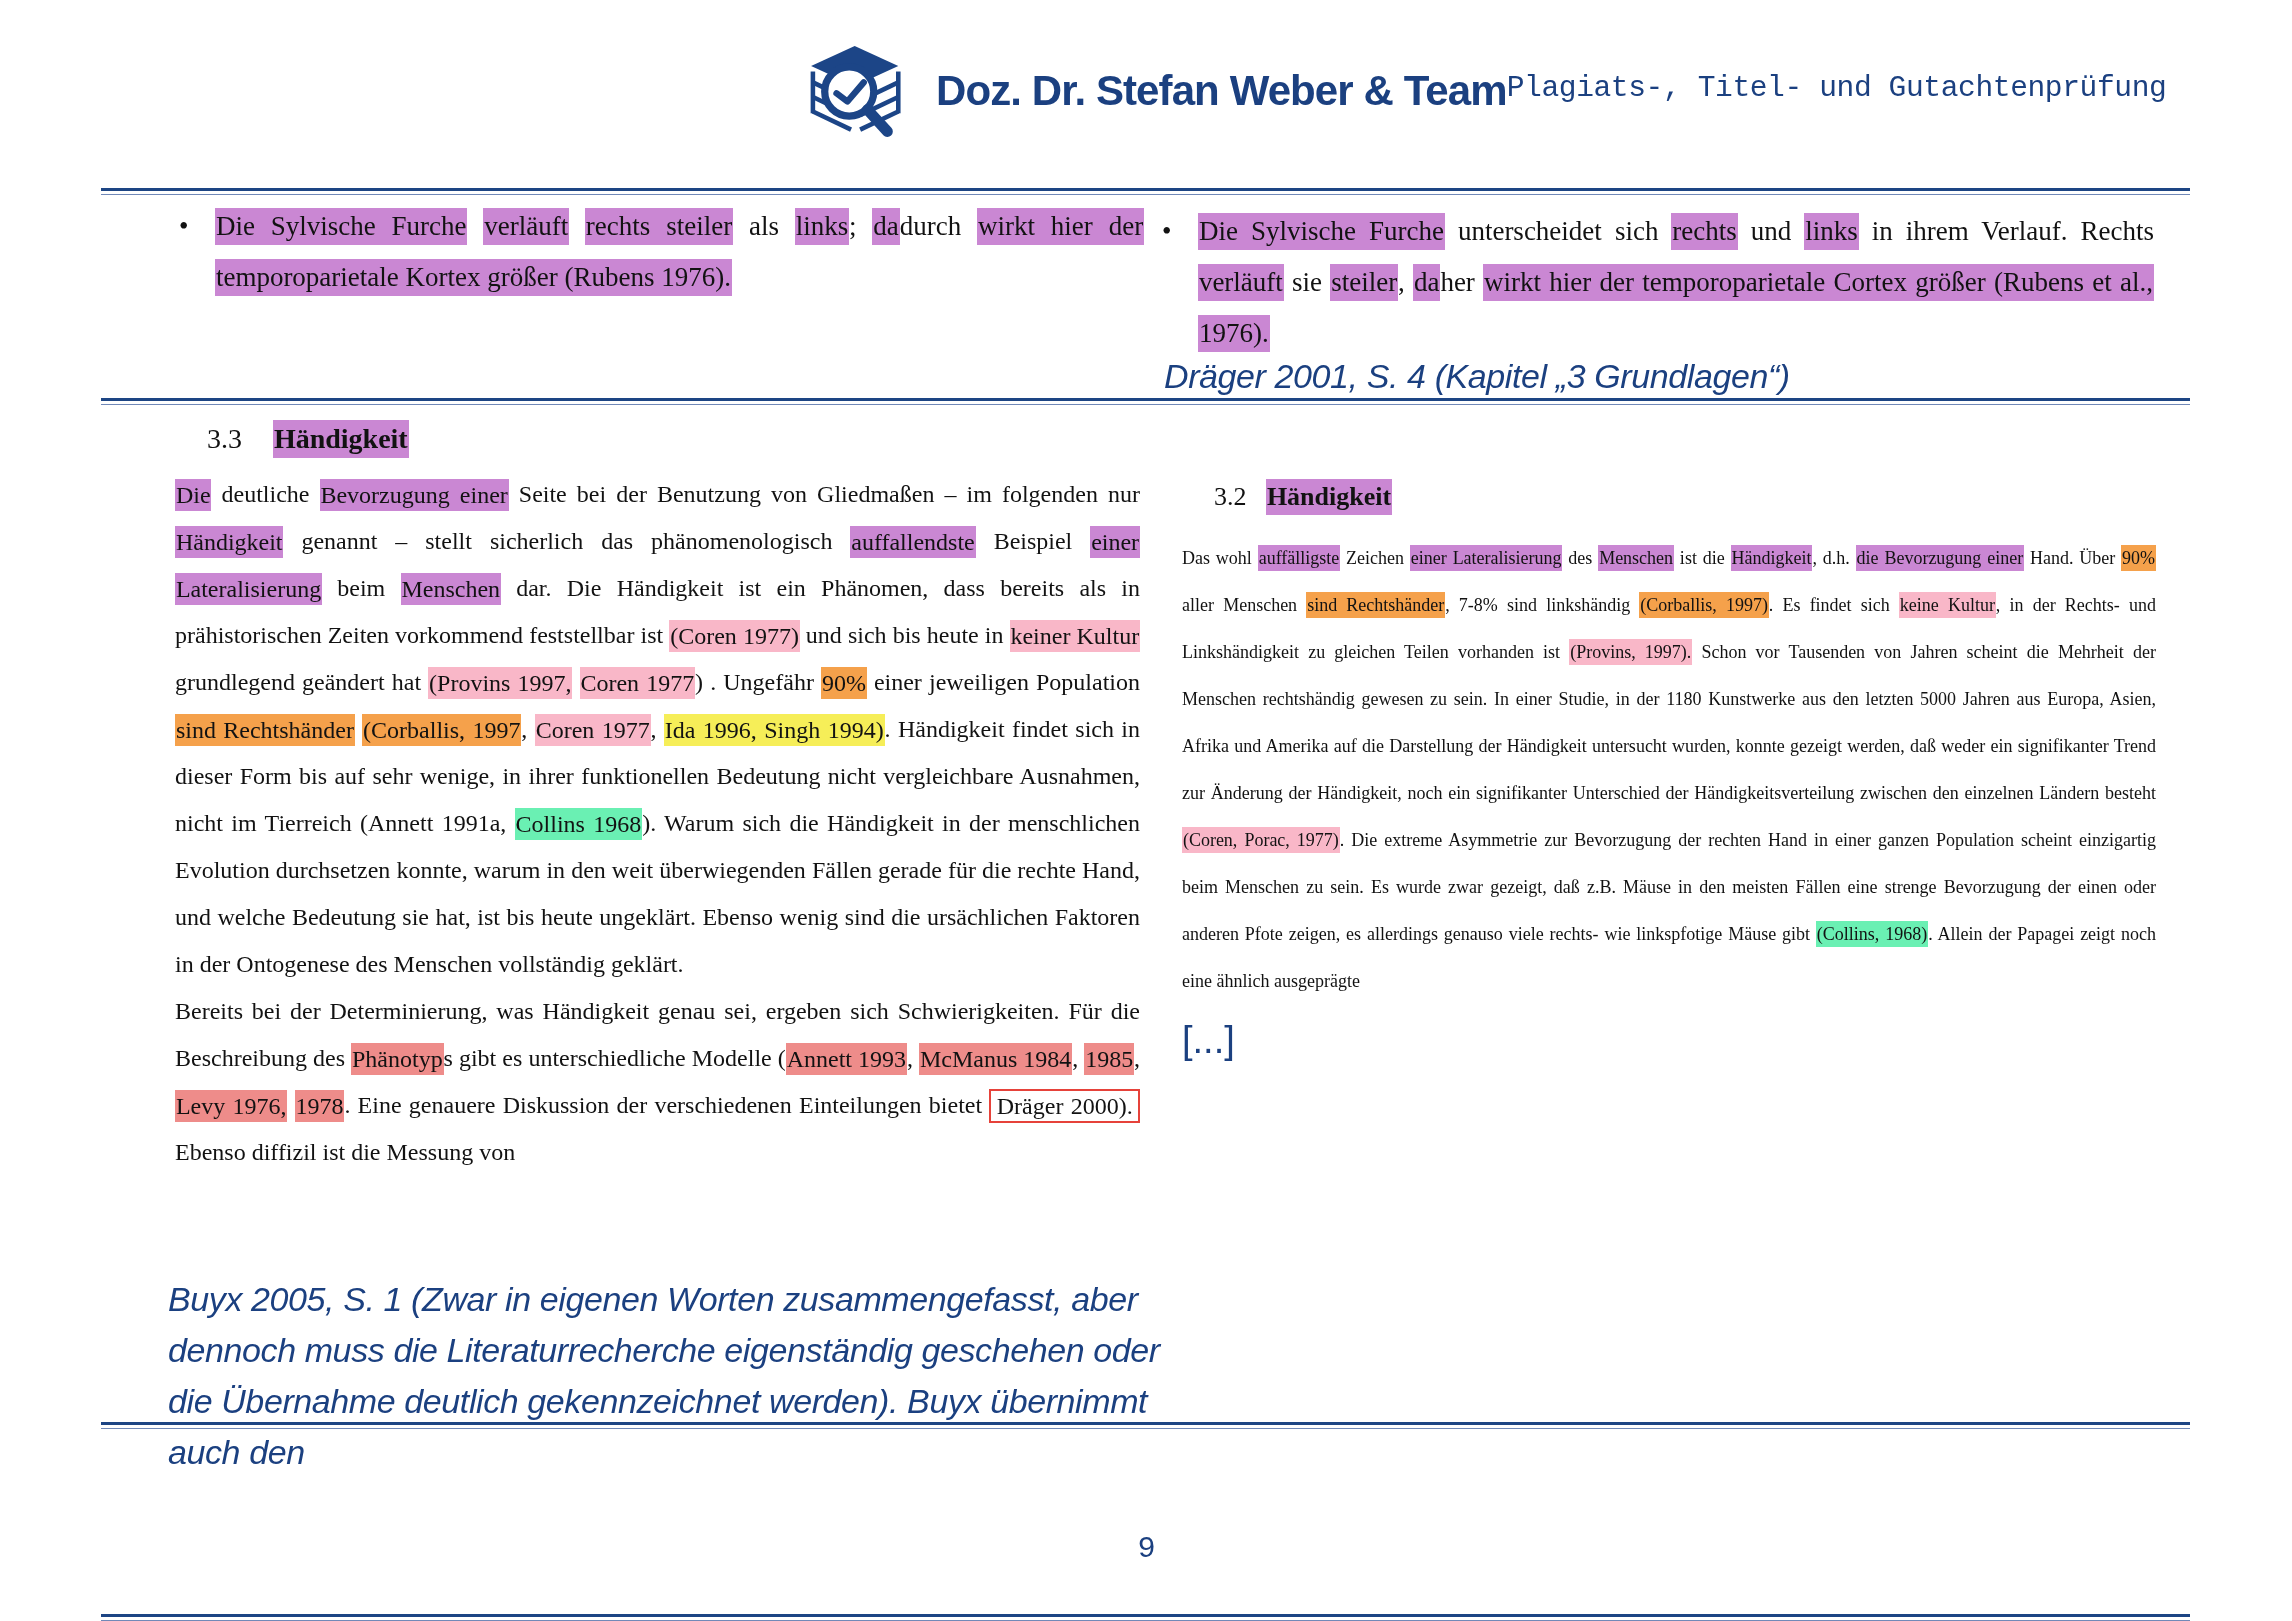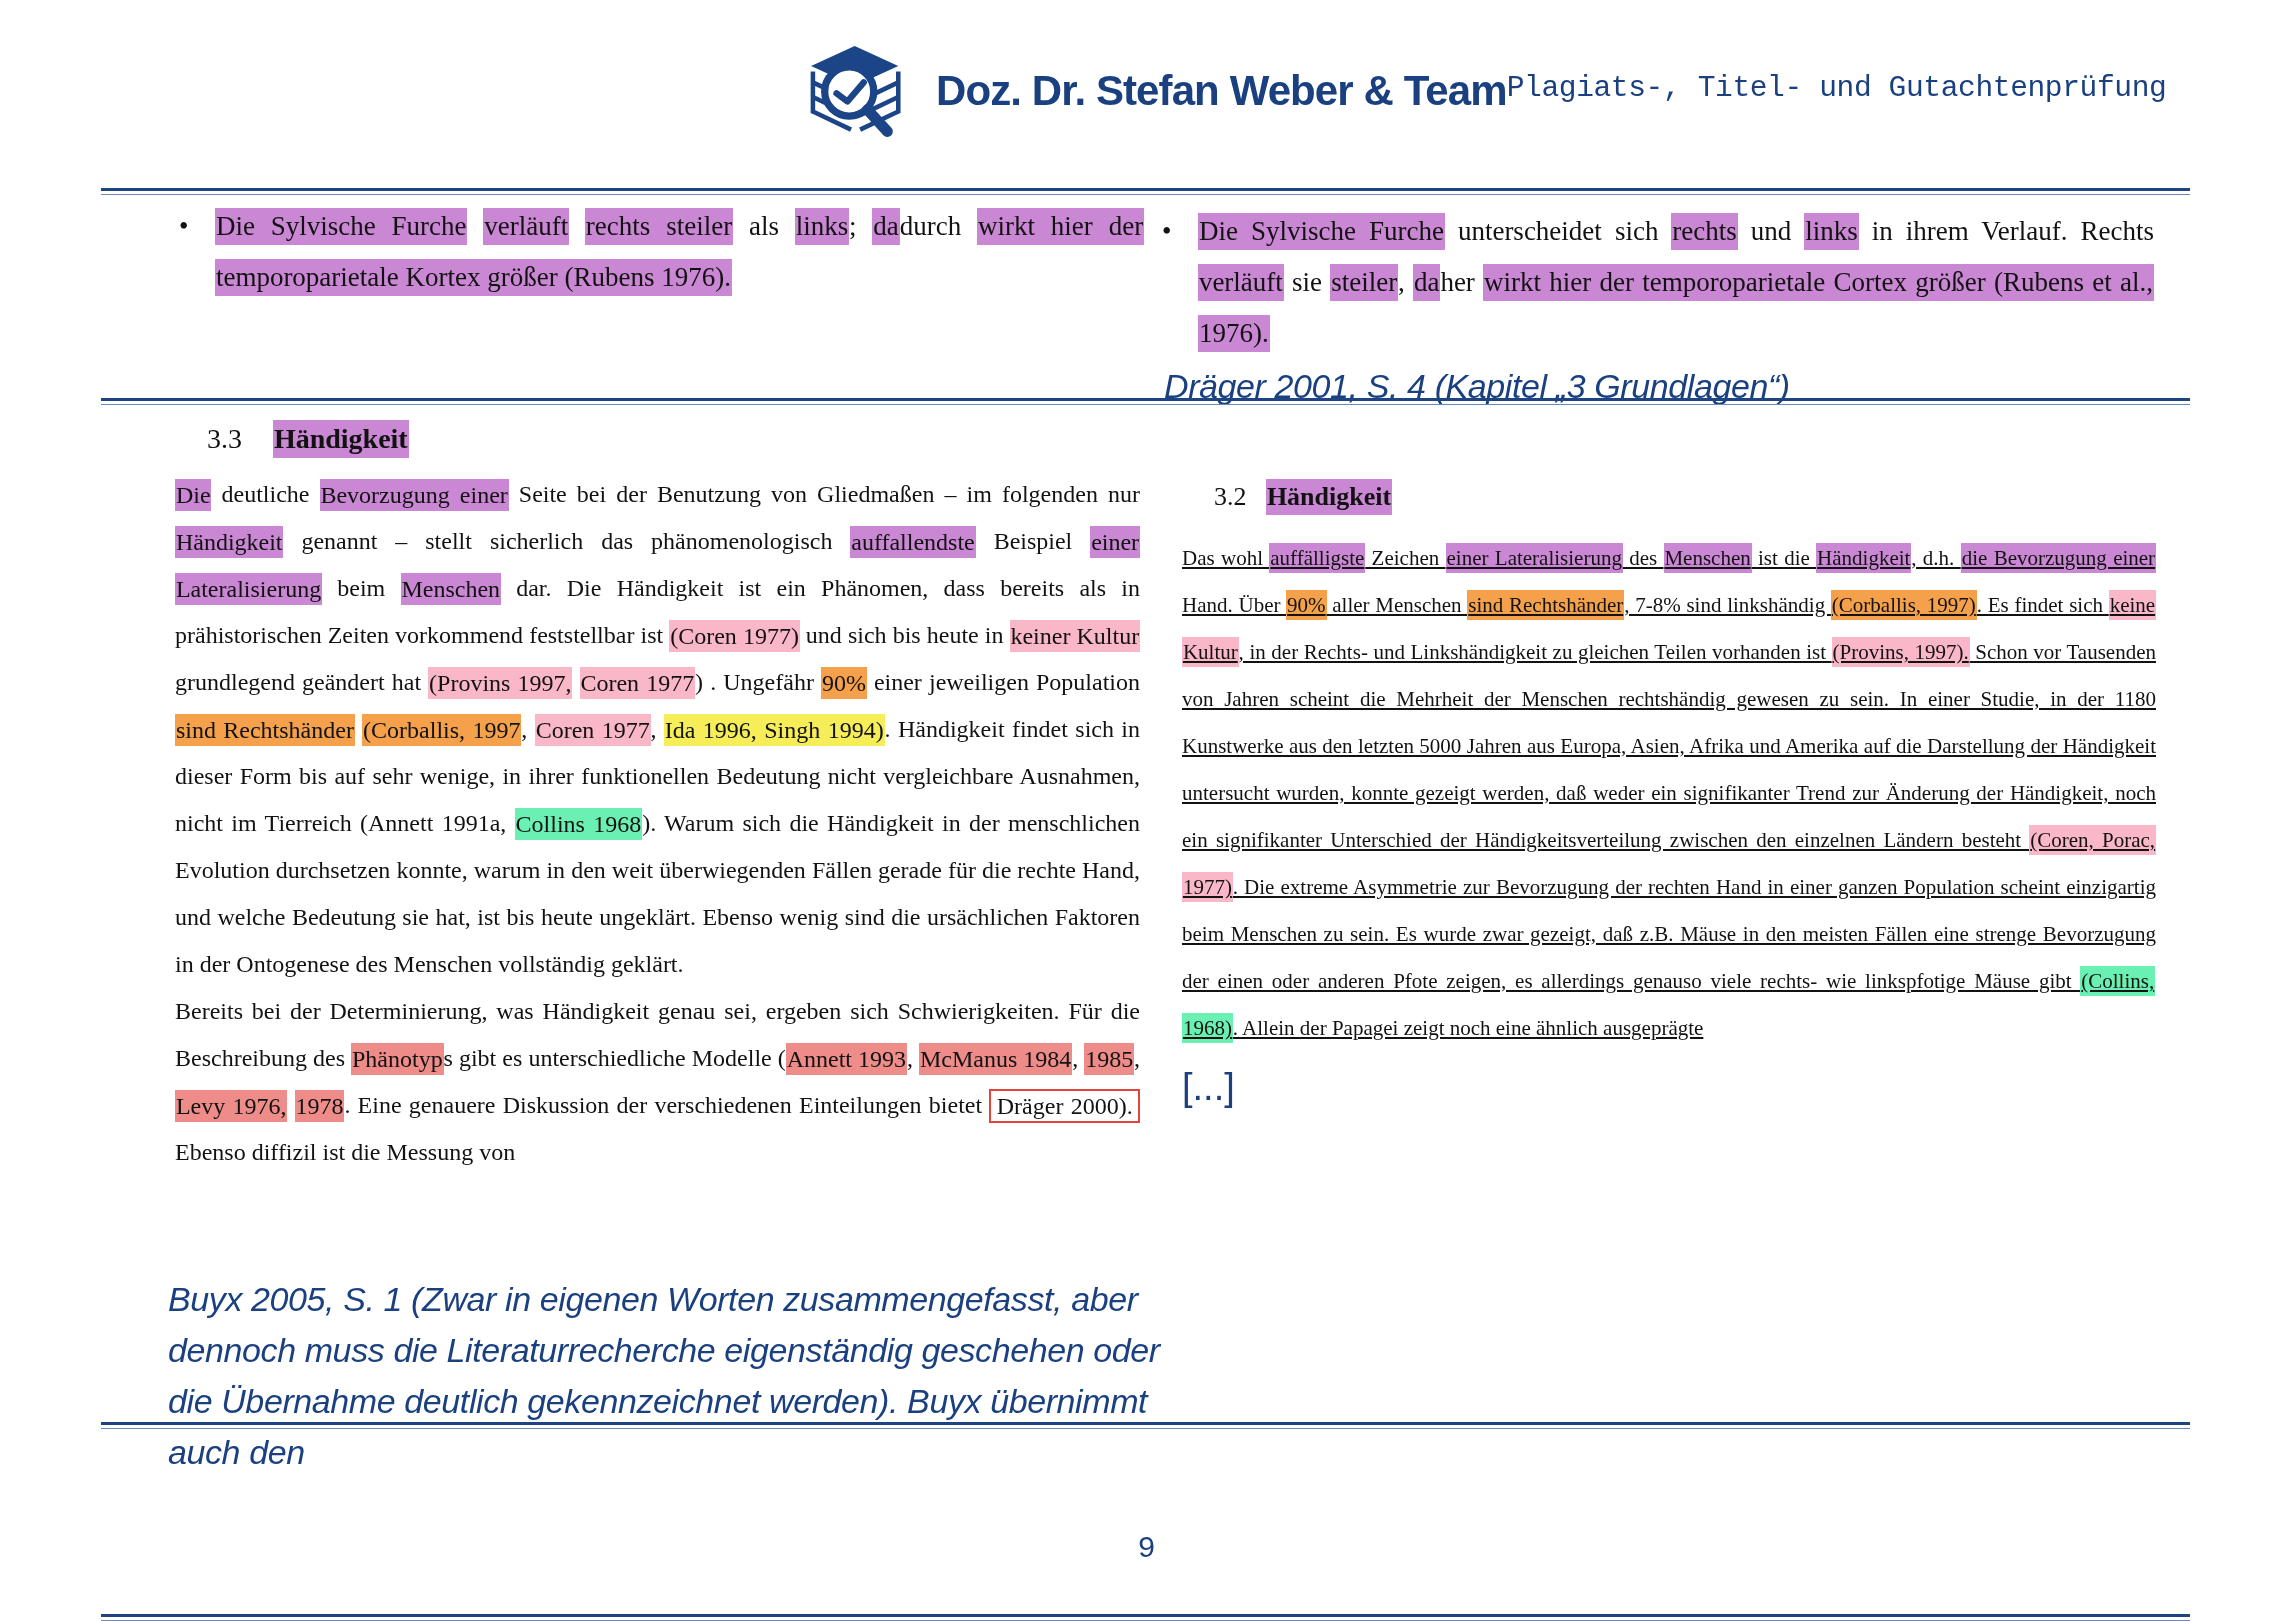--- a/index.html
+++ b/index.html
@@ -42,32 +42,32 @@
   .pos-bullet-left{left:179px;top:201px;width:965px;}
   .pos-bullet-right{left:1162px;top:206px;width:992px;}
   .bullet-glyph{flex:0 0 36px;font-size:27px;line-height:51px;}
   .bullet-text{flex:1 1 auto;font-size:27px;line-height:51px;text-align:justify;}
   
   .caption{
     position:absolute;font-family:"Liberation Sans","DejaVu Sans",sans-serif;
     font-style:italic;font-size:34px;color:var(--navy);letter-spacing:-0.4px;line-height:51px;
   }
   .pos-caption-buyx4{left:168px;top:296px;}
-  .pos-caption-draeger{left:1164px;top:361px;}
+  .pos-caption-draeger{left:1164px;top:351px;}
   .pos-caption-buyx7{left:168px;top:1274px;width:1012px;}
   
   .column{position:absolute;}
   .column-left{left:175px;top:421px;width:965px;}
   .column-right{left:1182px;top:479px;width:974px;}
   .doc-heading{font-weight:bold;font-size:28px;line-height:36px;}
   .column-right .doc-heading{font-size:26px;}
   .heading-number{display:inline-block;width:66px;font-weight:normal;margin-left:32px;}
   .column-right .heading-number{width:52px;}
   .body-text{font-size:24px;line-height:47px;text-align:justify;margin-top:14.3px;}
-  .column-right .body-text{font-size:21px;line-height:47px;margin-top:19.7px;text-decoration:underline;}
+  .column-right .body-text{font-size:18px;line-height:47px;margin-top:19.7px;}
   .rt-para{margin:0;}
   .ellipsis{
     font-family:"Liberation Sans","DejaVu Sans",sans-serif;color:var(--navy);
     font-size:38px;margin-top:14.3px;
   }
   
   .hl{padding:2.7px 0.9px 3.6px;box-decoration-break:clone;-webkit-box-decoration-break:clone;}
   .hl-purple{background:var(--hl-purple);}
   .hl-pink{background:var(--hl-pink);}
   .hl-salmon{background:var(--hl-salmon);}

